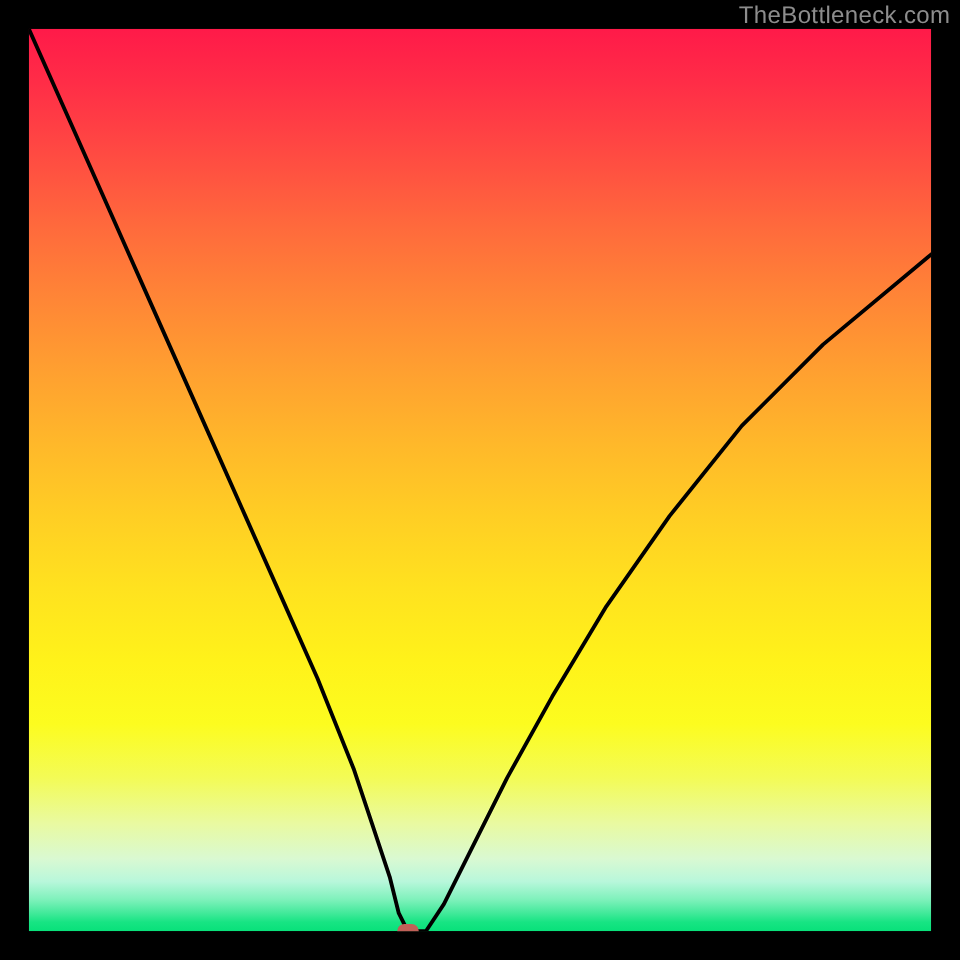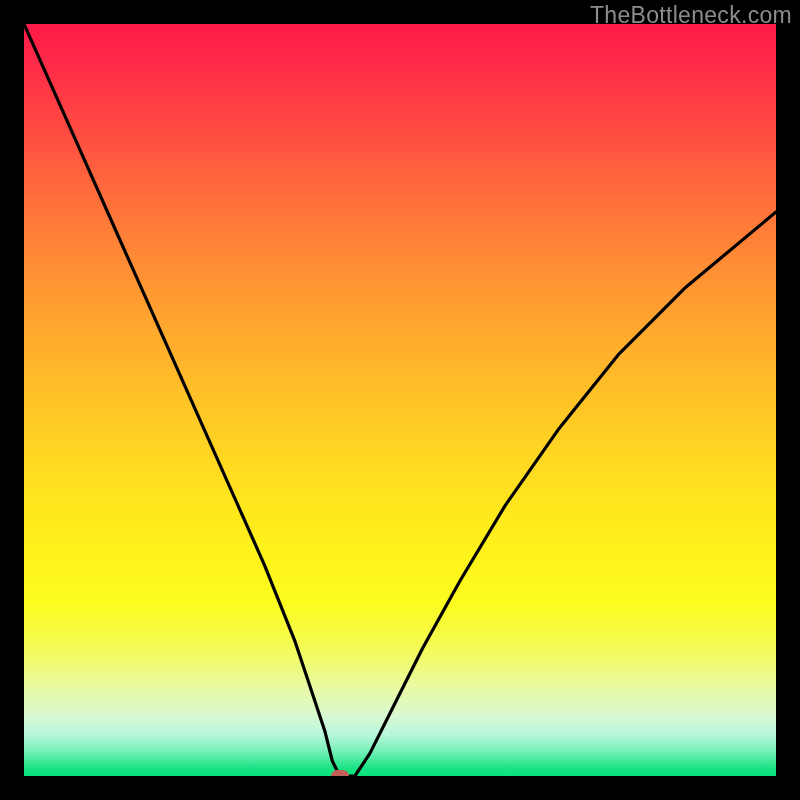--- a/index.html
+++ b/index.html
@@ -69,21 +69,21 @@
     height: 12px;
     border-radius: 6px;
     background: #c06058;
     transform: translate(-50%, -50%);
   }
   .watermark {
     position: absolute;
     top: 2px;
     right: 8px;
     color: #8d8d8d;
-    font-size: 23px;
+    font-size: 20px;
     letter-spacing: 0.3px;
     user-select: none;
   }
 </style>
 </head>
 <body>
 
 <div class="frame">
 
   <div class="plot-area">

